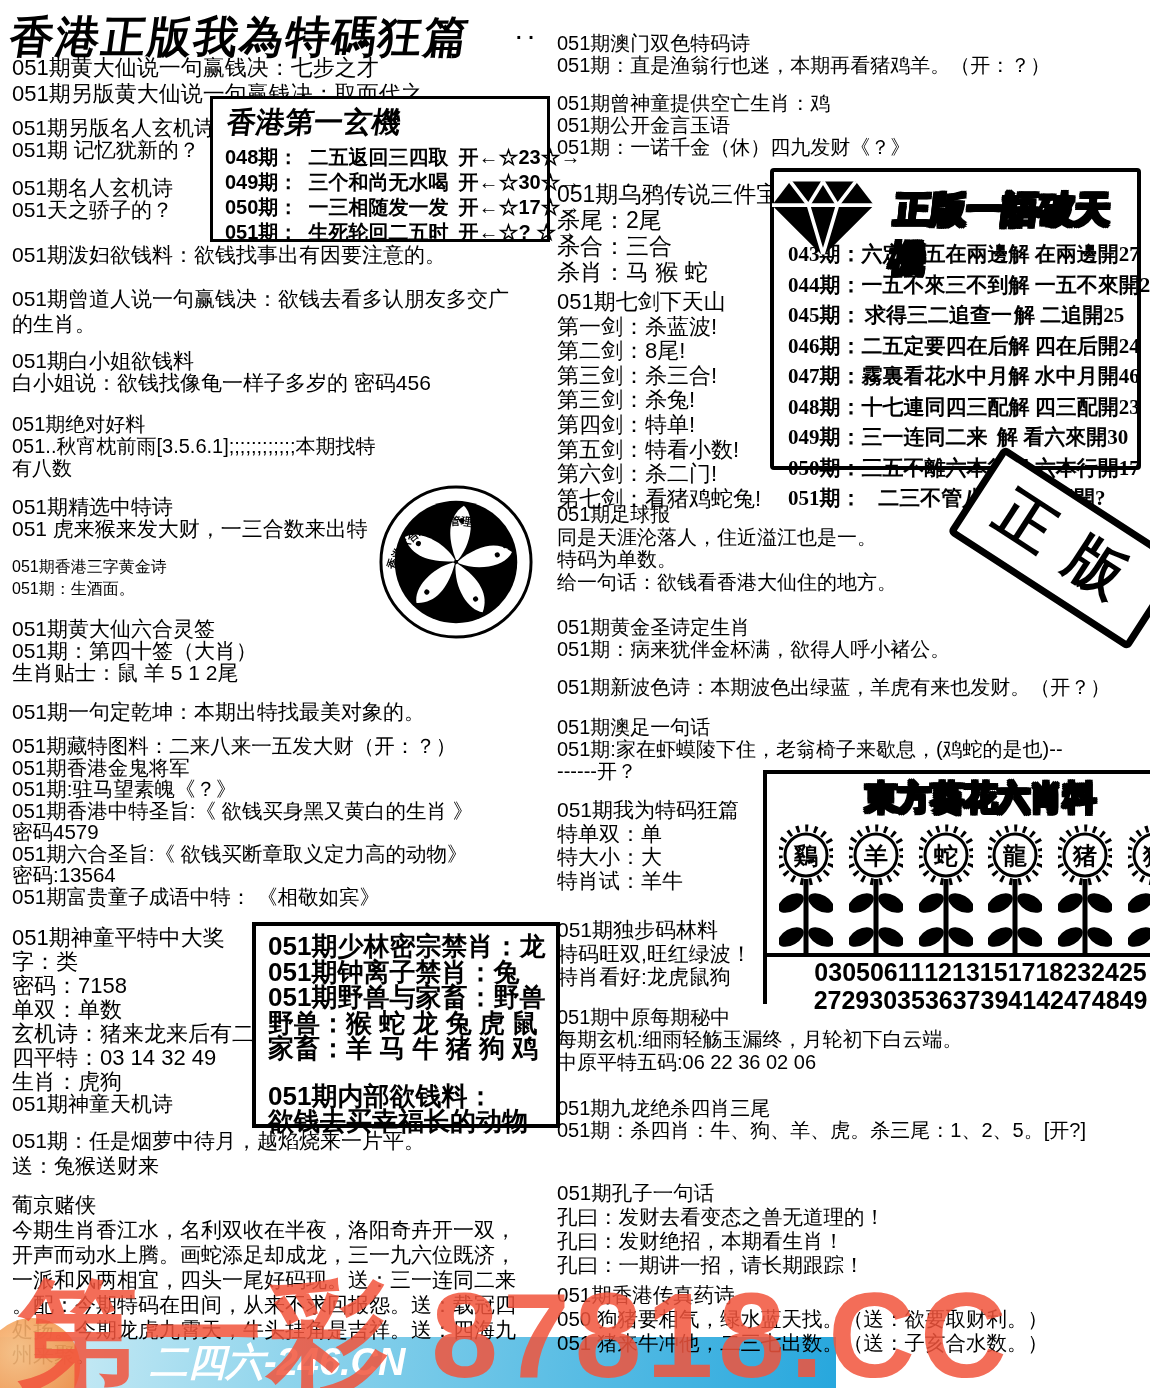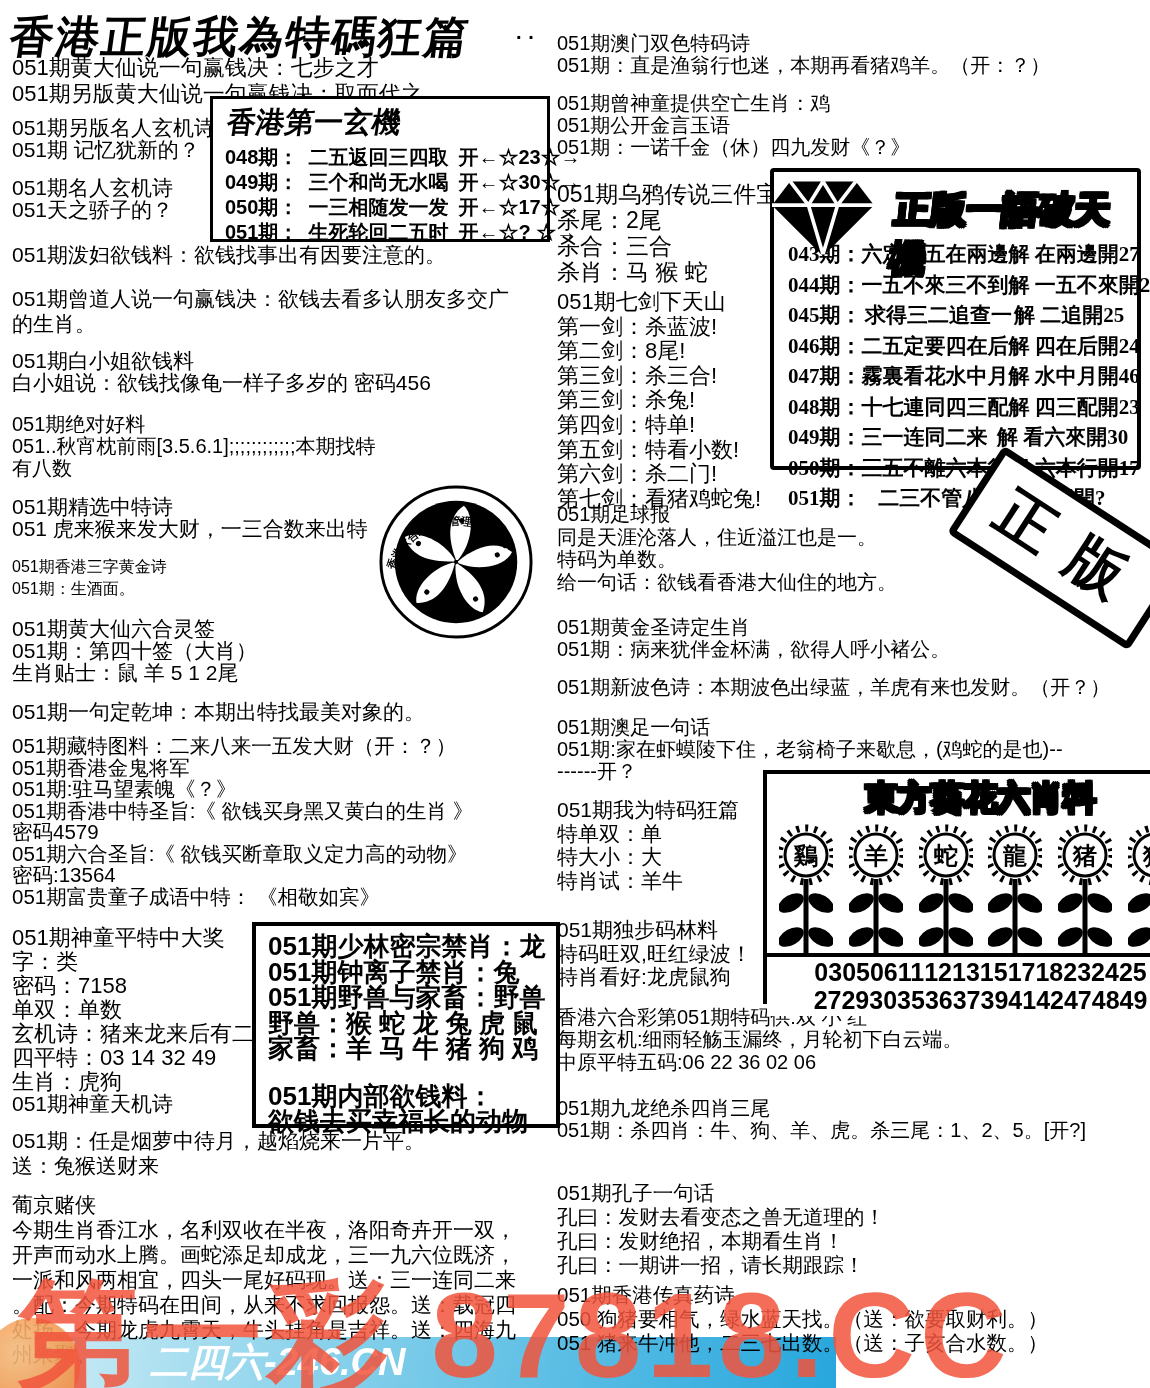--- a/index.html
+++ b/index.html
@@ -223,21 +223,21 @@
     <span class="ln">特单双：单</span>
     <span class="ln">特大小：大</span>
     <span class="ln">特肖试：羊牛</span>
   </div>
 <div class="blk mcol" style="top:918px;font-size:21px;line-height:23.5px">
     <span class="ln">051期独步码林料</span>
     <span class="ln">特码旺双,旺红绿波！</span>
     <span class="ln">特肖看好:龙虎鼠狗</span>
   </div>
 <div class="blk mcol" style="top:1006px;font-size:20px;line-height:22.4px">
-    <span class="ln">香港六合彩第051期特码供:双 小 红</span>
+    <span class="ln">051期中原每期秘中</span>
     <span class="ln">每期玄机:细雨轻觞玉漏终，月轮初下白云端。</span>
     <span class="ln">中原平特五码:06 22 36 02 06</span>
   </div>
 <div class="blk mcol" style="top:1097px;font-size:20px;line-height:22px">
     <span class="ln">051期九龙绝杀四肖三尾</span>
     <span class="ln">051期：杀四肖：牛、狗、羊、虎。杀三尾：1、2、5。[开?]</span>
   </div>
 <div class="blk mcol" style="top:1181px;font-size:20.5px;line-height:24px">
     <span class="ln">051期孔子一句话</span>
     <span class="ln">孔曰：发财去看变态之兽无道理的！</span>

